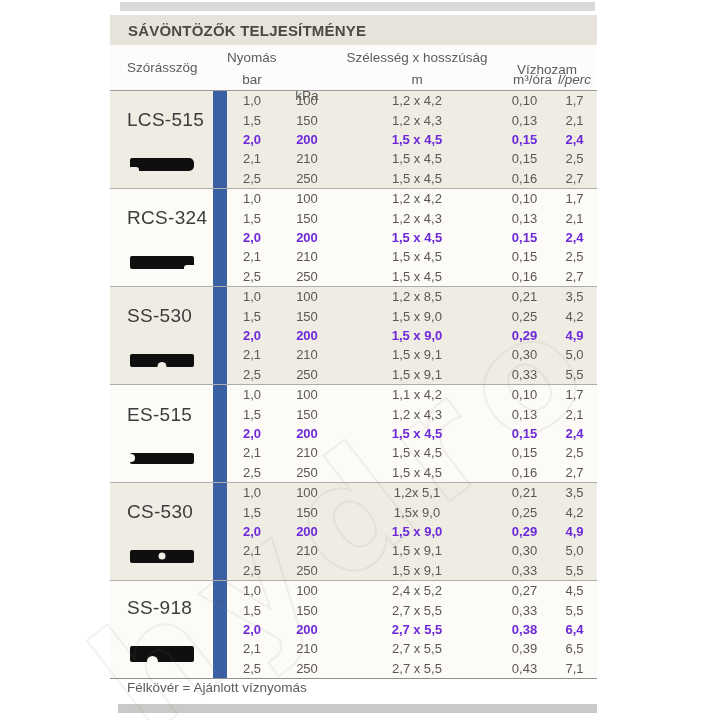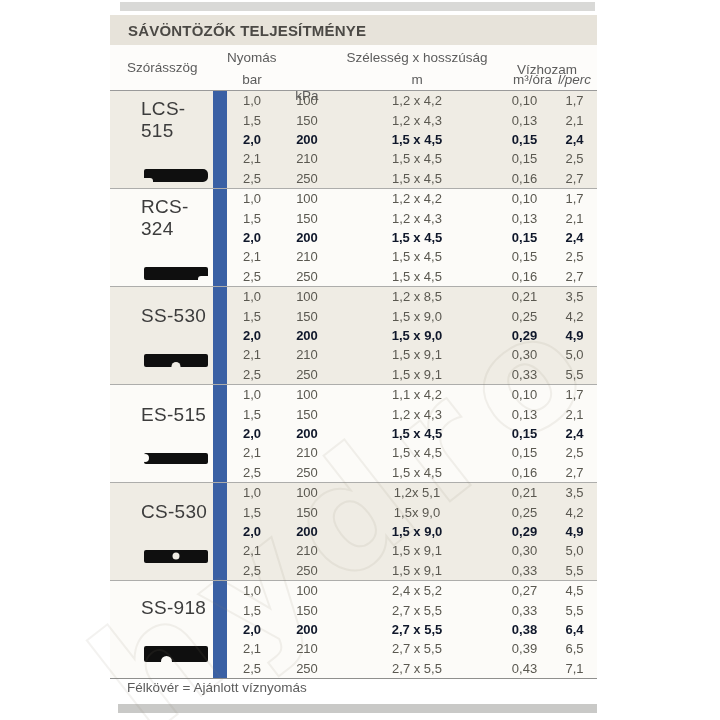--- a/index.html
+++ b/index.html
@@ -32,40 +32,40 @@
   .block{
     display:grid;grid-template-columns:103px 14px 1fr;height:98px;
     box-sizing:border-box;border-bottom:1px solid #adadab;
     --bg:#fcfbf8;background:var(--bg);
   }
   .block.alt{--bg:#efece4;}
   .block:last-child{border-bottom:1px solid #8f8f8d;}
   .stripe-cell{background:#3a60a4;}
   .label-cell{
     display:flex;flex-direction:column;justify-content:center;
-    padding-left:31px;box-sizing:border-box;gap:27px;border-radius:11px;
+    padding-left:17px;box-sizing:border-box;gap:27px;border-radius:11px;
   }
   .product-name{font-size:19px;color:#3c3c3c;letter-spacing:.3px;}
   .shape{position:relative;width:64px;height:13px;background:#0f0f0f;border-radius:2px;margin-left:3px;}
   .shape::after{content:"";position:absolute;background:var(--bg);}
   .bar-notch-bottom-left{border-radius:2px 5px 5px 2px;}
   .bar-notch-bottom-left::after{left:0;bottom:0;width:9px;height:4px;border-radius:0 3px 0 0;}
   .bar-notch-bottom-right::after{right:0;bottom:0;width:10px;height:4px;border-radius:3px 0 0 0;}
   .bar-notch-bottom-center::after{left:50%;bottom:-4px;transform:translateX(-50%);width:9px;height:9px;border-radius:50%;}
   .bar-notch-left-end{height:11px;}
   .bar-notch-left-end::after{left:-3px;top:1.5px;width:8px;height:8px;border-radius:50%;}
   .bar-center-hole::after{left:50%;top:50%;transform:translate(-50%,-50%);width:7px;height:7px;border-radius:50%;}
   .bar-notch-bottom-offset{height:16px;}
   .bar-notch-bottom-offset::after{left:17px;bottom:-5px;width:11px;height:11px;border-radius:50%;}
   .data-row{
     display:grid;grid-template-columns:50px 60px 160px 55px 45px;
     height:19.4px;align-items:center;font-size:13px;color:#5a5850;
   }
   .data-row .cell{text-align:center;}
-  .data-row.bold{font-weight:bold;color:#0f172a;}
+  .data-row.bold{font-weight:bold;color:#6d28d9;}
   .footnote{margin-top:1px;padding-left:17px;font-size:13.5px;color:#5c5c5c;height:19px;}
   .bottom-strip{margin:5px 0 0 8px;width:479px;height:9px;background:#c9c9c7;}
   .watermark{
     position:absolute;left:115px;top:610px;z-index:9;pointer-events:none;white-space:nowrap;
     font-family:"DejaVu Sans",sans-serif;font-size:150px;font-weight:bold;letter-spacing:20px;
     color:transparent;-webkit-text-stroke:2px rgba(140,130,112,0.10);
     transform:rotate(-38deg);transform-origin:0 50%;
   }
 </style>
 </head>

